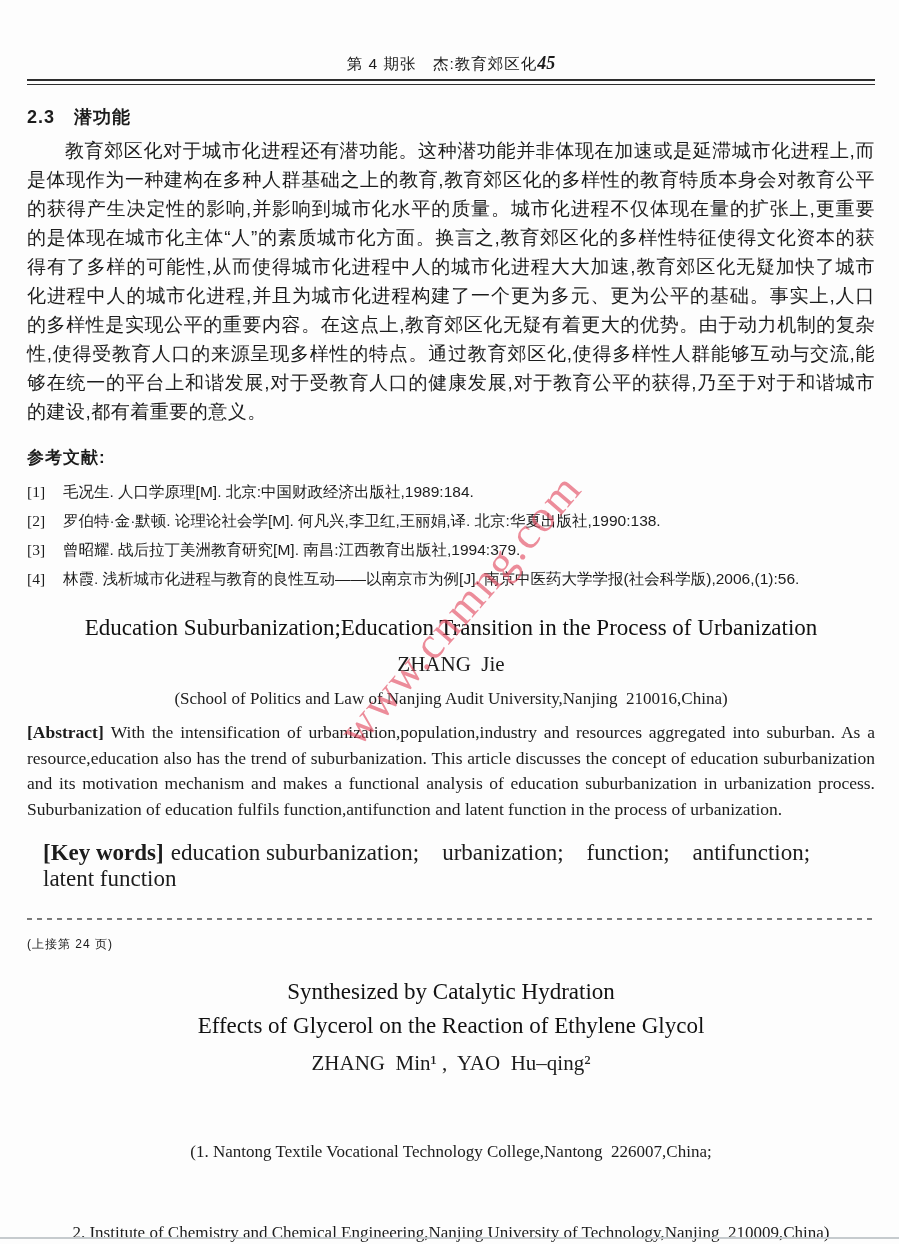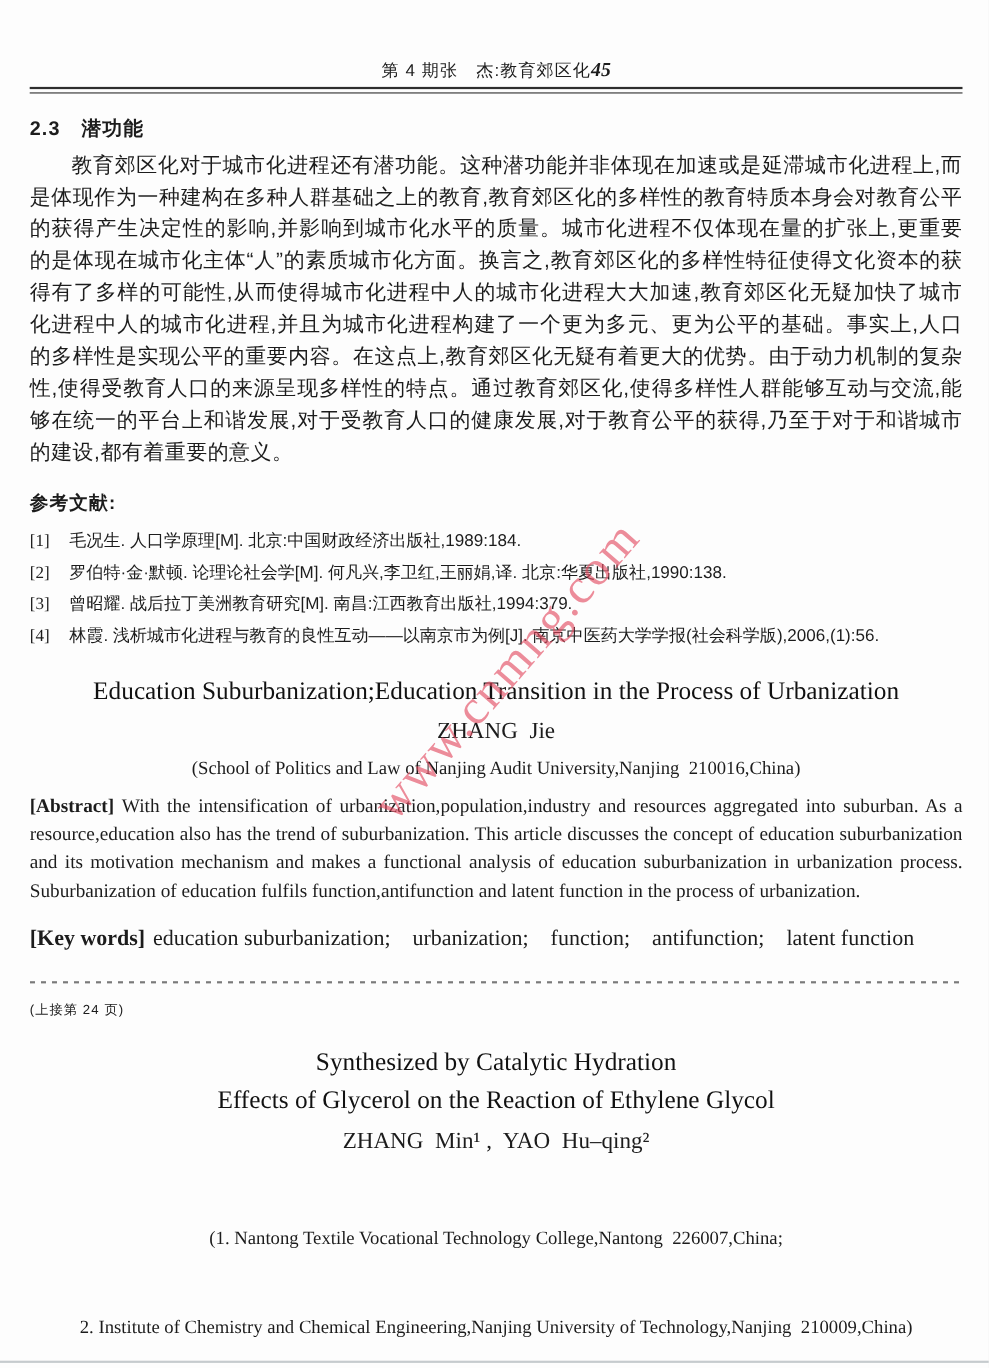--- a/index.html
+++ b/index.html
@@ -41,21 +41,21 @@
   .en{font-family:"Liberation Serif", serif;}
   .article-title{
     margin-top:18px;text-align:center;font-size:23px;line-height:33px;color:#111;
   }
   .article-author{margin-top:8px;text-align:center;font-size:21px;white-space:pre-wrap;}
   .article-affil{margin-top:8px;text-align:center;font-size:17px;line-height:27px;white-space:pre-wrap;}
   .abstract{
     margin-top:8px;font-size:17.5px;line-height:25.5px;text-align:justify;
   }
   .bold-label{font-weight:bold;margin-right:7px;}
-  .keywords{margin-top:1px;font-size:20px;line-height:26px;white-space:pre-wrap;}
+  .keywords{margin-top:1px;font-size:23px;line-height:26px;white-space:pre-wrap;margin-left:16px;}
   
   .dashed-sep{
     margin-top:26px;height:2px;
     background:repeating-linear-gradient(to right,#7a7a7a 0 5px,transparent 5px 10px);
   }
   .continuation{margin-top:16px;font-size:12px;letter-spacing:1px;}
   .title2-line{margin-top:0;text-align:center;font-size:23px;line-height:34px;color:#111;}
   .title2-wrap{margin-top:22px;}
   
   .watermark{

